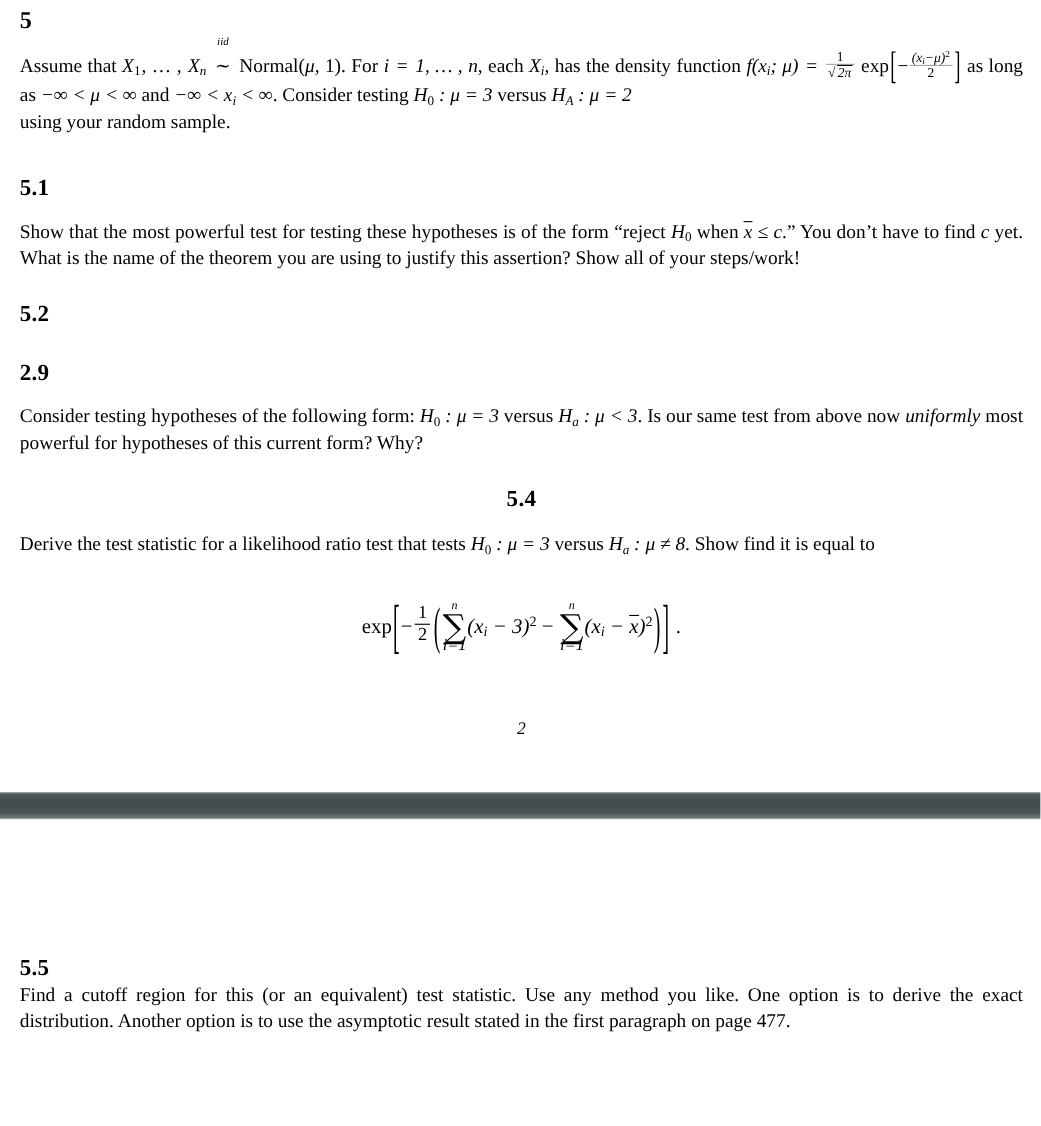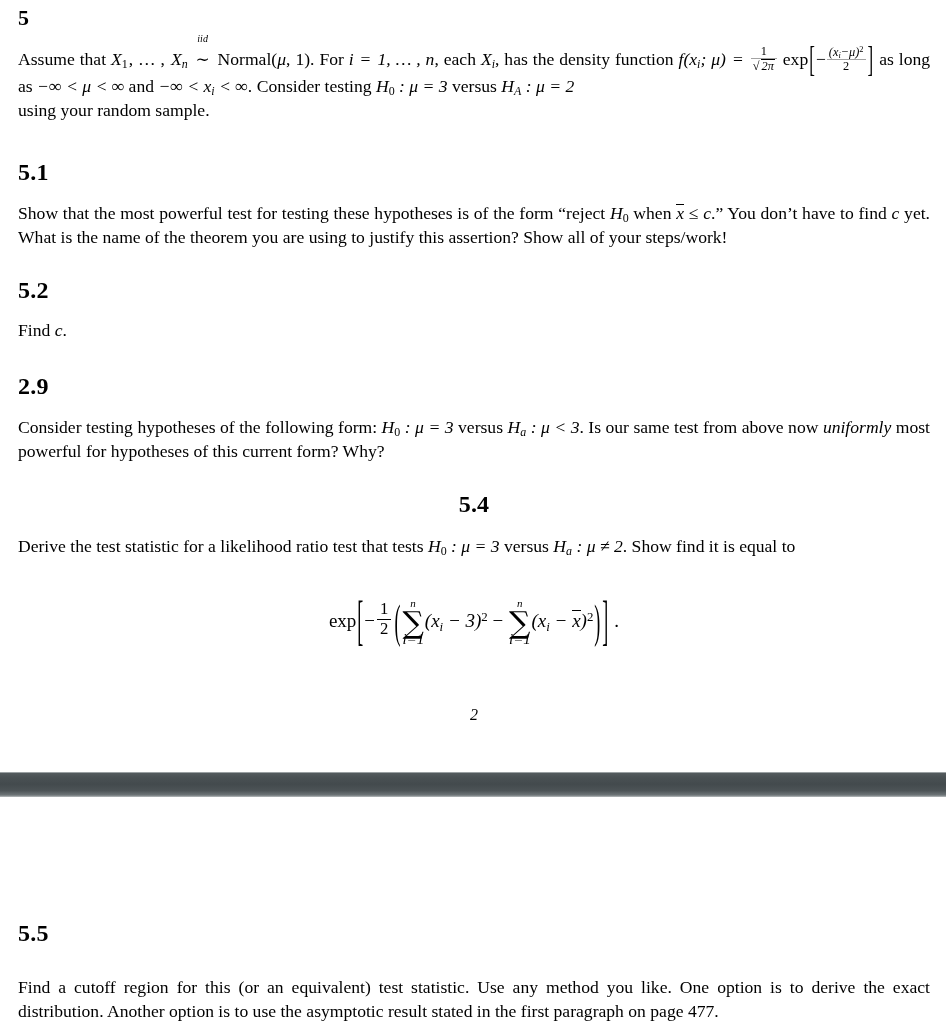--- a/index.html
+++ b/index.html
@@ -24,21 +24,21 @@
   }
   
   .h-main {
     font-size: 22px;
     font-weight: bold;
     line-height: 1;
     margin: 7px 0 0 0;
     letter-spacing: .2px;
   }
   .h-sub {
-    font-size: 24px;
+    font-size: 21px;
     font-weight: bold;
     line-height: 1;
     letter-spacing: .2px;
   }
   
   p.body-text {
     font-size: 17.6px;
     line-height: 1.37;
     text-align: justify;
     text-justify: inter-word;
@@ -206,37 +206,36 @@
   <div class="page-body">
 
     <div class="h-main">5</div>
 
     <p class="body-text" style="margin-top:16px;"><span>Assume that </span><span class="math"><span class="mi">X</span><sub>1</sub><span class="opn">, … , </span><span class="mi">X</span><sub class="mi">n</sub></span>&nbsp;<span class="iidsim"><span class="lbl">iid</span><span class="sym">∼</span></span>&nbsp;<span class="math"><span class="up">Normal</span><span class="up">(</span><span class="mi">μ</span><span class="up">, </span><span class="up">1</span><span class="up">)</span></span><span>.  For </span><span class="math"><span class="mi">i</span><span class="op"> = </span><span>1, … , n</span></span><span>, each </span><span class="math"><span class="mi">X</span><sub class="mi">i</sub></span><span>, has the density function </span><span class="math"><span class="mi">f</span><span>(x</span><sub class="mi">i</sub><span>; μ)</span><span class="op"> = </span></span><span class="math"><span class="frac"><span class="n up">1</span><span class="d"><span class="radsign">√</span><span class="sqrt">2π</span></span></span>&nbsp;<span class="up">exp</span><span class="big-del">[</span><span class="up">−</span><span class="frac"><span class="n"><span>(x</span><sub class="mi">i</sub><span>−μ)</span><sup>2</sup></span><span class="d up">2</span></span><span class="big-del">]</span></span><span> as long as </span><span class="math"><span>−∞ &lt; μ &lt; ∞</span></span><span> and </span><span class="math"><span>−∞ &lt; x</span><sub class="mi">i</sub><span> &lt; ∞</span></span><span>. Consider testing </span><span class="math"><span class="mi">H</span><sub>0</sub><span> : μ = 3</span></span><span> versus </span><span class="math"><span class="mi">H</span><sub class="mi">A</sub><span> : μ = 2</span></span><br><span>using your random sample.</span></p>
 
     <div class="h-sub" style="margin-top:38px;">5.1</div>
     <p class="body-text" style="margin-top:17px;"><span>Show that the most powerful test for testing these hypotheses is of the form “reject </span><span class="math"><span class="mi">H</span><sub>0</sub></span><span> when </span><span class="math"><span class="ovl mi">x</span><span class="up"> ≤ </span><span class="mi">c</span></span><span>.” You don’t have to find </span><span class="math mi">c</span><span> yet. What is the name of the theorem you are using to justify this assertion? </span><span class="b">Show all of your steps/work!</span></p>
 
     <div class="h-sub" style="margin-top:29px;">5.2</div>
-    <p class="body-text tight" style="margin-top:16px;"><span>Find </span><span class="math mi">c</span><span>.</span></p>
 
     <div class="h-sub" style="margin-top:32px;">2.9</div>
     <p class="body-text" style="margin-top:17px;"><span>Consider testing hypotheses of the following form:  </span><span class="math"><span class="mi">H</span><sub>0</sub><span> : μ = 3</span></span><span> versus </span><span class="math"><span class="mi">H</span><sub class="mi">a</sub><span> : μ &lt; 3</span></span><span>. Is our same test from above now </span><span class="it">uniformly</span><span> most powerful for hypotheses of this current form?  Why?</span></p>
 
     <div class="h-sub" style="margin-top:29px;text-align:center;">5.4</div>
-    <p class="body-text tight" style="margin-top:18px;"><span>Derive the test statistic for a likelihood ratio test that tests </span><span class="math"><span class="mi">H</span><sub>0</sub><span> : μ = 3</span></span><span> versus </span><span class="math"><span class="mi">H</span><sub class="mi">a</sub><span> : μ ≠ 2</span></span><span>. Show find it is equal to</span></p>
+    <p class="body-text tight" style="margin-top:18px;"><span>Derive the test statistic for a likelihood ratio test that tests </span><span class="math"><span class="mi">H</span><sub>0</sub><span> : μ = 3</span></span><span> versus </span><span class="math"><span class="mi">H</span><sub class="mi">a</sub><span> : μ ≠ 8</span></span><span>. Show find it is equal to</span></p>
 
     <div class="display-eq" style="margin-top:42px;"><span class="math"><span class="up">exp</span><span class="bigbrack">[</span><span class="up">−</span><span class="dfrac"><span class="n up">1</span><span class="d up">2</span></span><span class="bigparen">(</span><span class="sum"><span class="above">n</span><span class="sig">∑</span><span class="below">i=1</span></span><span><span>(x</span><sub class="mi">i</sub><span> − 3)</span><sup>2</sup></span><span class="up"> − </span><span class="sum"><span class="above">n</span><span class="sig">∑</span><span class="below">i=1</span></span><span><span>(x</span><sub class="mi">i</sub><span> − </span><span class="ovl mi">x</span><span>)</span><sup>2</sup></span><span class="bigparen">)</span><span class="bigbrack">]</span><span class="up" style="padding-left:5px;">.</span></span></div>
 
     <div class="page-number" style="margin-top:68px;">2</div>
 
   </div>
 </div>
 
 <div style="height:48px;"></div>
 <div class="page-gap"></div>
 
 <div class="page">
   <div class="page-body">
     <div style="height:124px;"></div>
     <div class="h-sub">5.5</div>
-    <p class="body-text" style="margin-top:30px;">Find a cutoff region for this (or an equivalent) test statistic. Use any method you like. One option is to derive the exact distribution. Another option is to use the asymptotic result stated in the first paragraph on page 477.</p>
+    <p class="body-text" style="margin-top:2px;">Find a cutoff region for this (or an equivalent) test statistic. Use any method you like. One option is to derive the exact distribution. Another option is to use the asymptotic result stated in the first paragraph on page 477.</p>
   </div>
 </div>
 
 </body></html>

